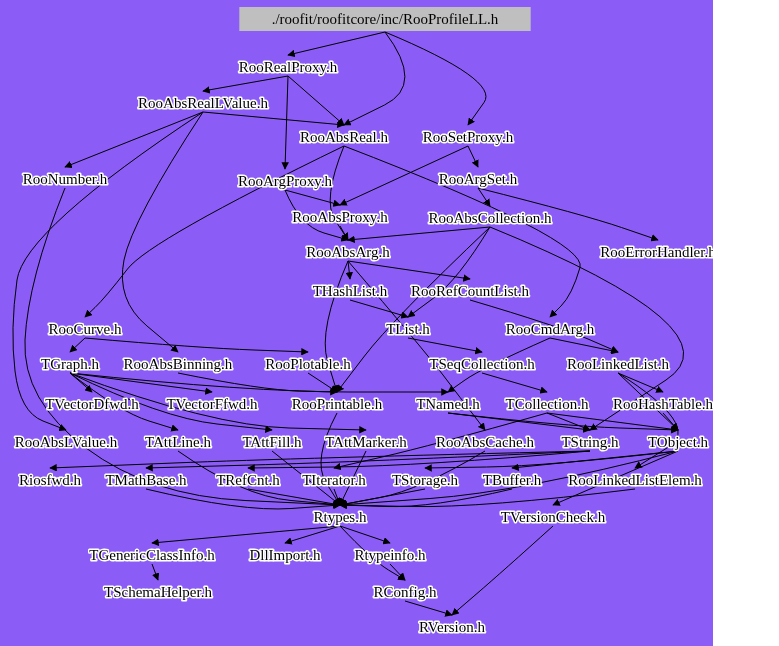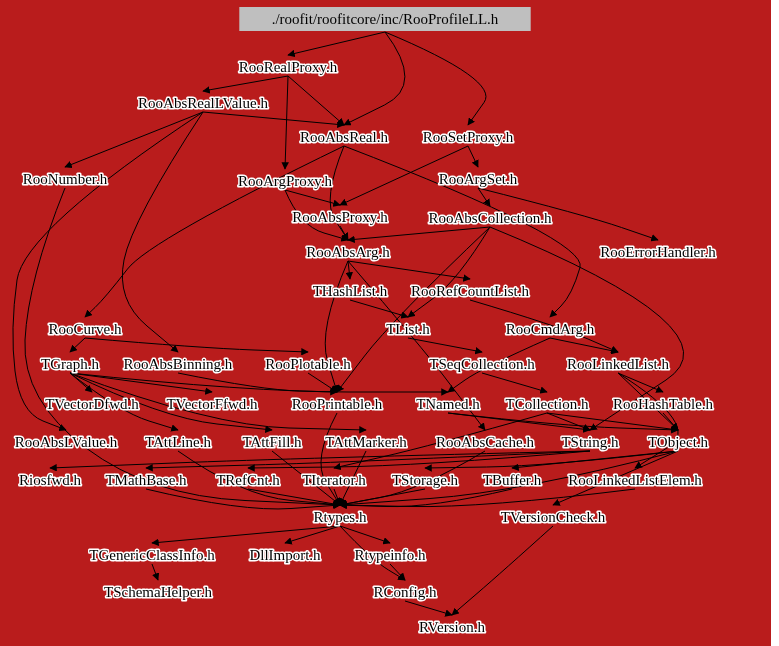--- a/index.html
+++ b/index.html
@@ -1,19 +1,19 @@
 <!DOCTYPE html>
 <html><head>
 <meta charset="utf-8">
 <style>
   html,body{margin:0;padding:0;background:#ffffff;}
   .canvas{
     position:relative;
-    width:771px;height:646px;
-    background:#b91c1c;
+    width:713px;height:646px;
+    background:#8b5cf6;
     font-family:"Liberation Serif","DejaVu Serif",serif;
     overflow:hidden;
   }
   svg{position:absolute;left:0;top:0;}
   .edge{stroke:#000;stroke-width:1;fill:none;}
   .node-label{
     font-family:"Liberation Serif","DejaVu Serif",serif;
     font-size:15px;fill:#000;
     paint-order:stroke;stroke:#fff;stroke-width:3px;stroke-linejoin:round;
     cursor:pointer;

